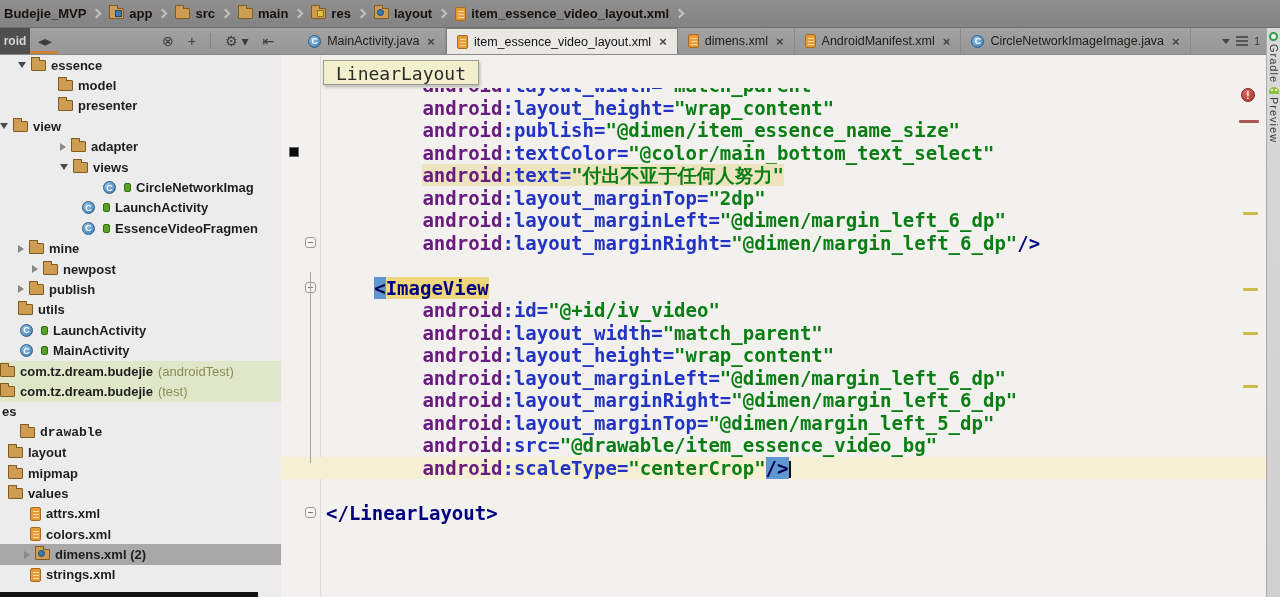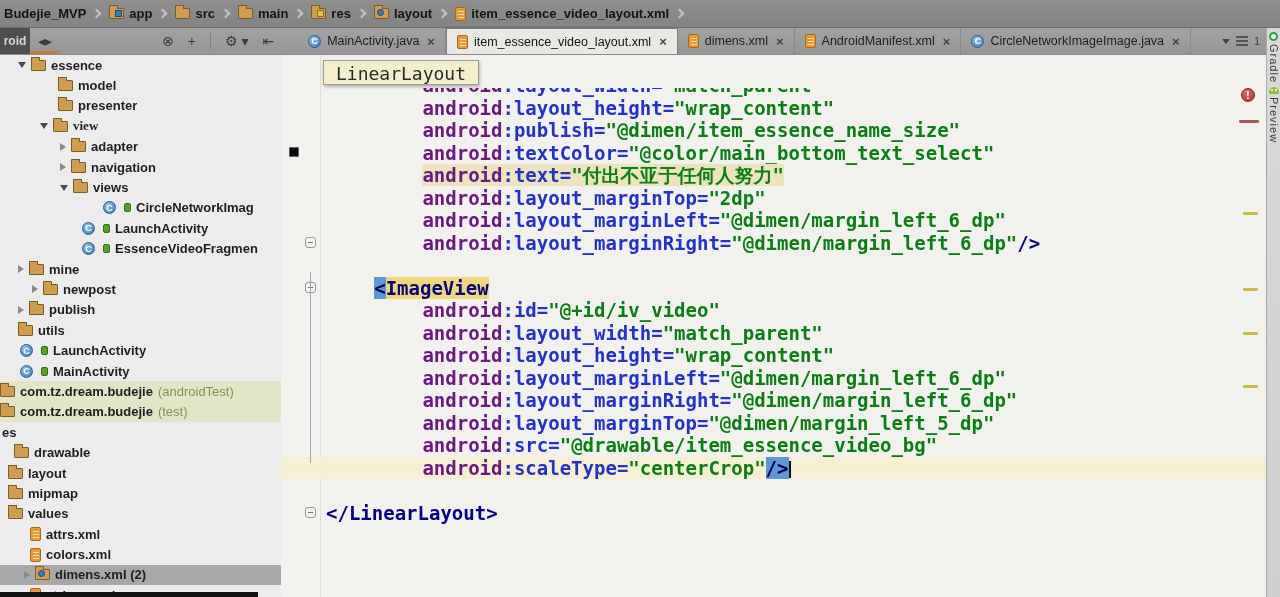--- a/index.html
+++ b/index.html
@@ -215,34 +215,29 @@
           <span>essence</span>
         </div>
         <div class="side-row" style="padding-left: 58px;">
           <span class="ic-folder"></span>
           <span>model</span>
         </div>
         <div class="side-row" style="padding-left: 58px;">
           <span class="ic-folder"></span>
           <span>presenter</span>
         </div>
-        <div class="side-row" style="padding-left: 40px; font-family: Liberation Serif, serif;">
+        <div class="side-row" style="">
           <span class="arr-v"></span>
           <span class="ic-folder"></span>
           <span>view</span>
         </div>
         <div class="side-row" style="padding-left: 60px;">
           <span class="arr-r"></span>
           <span class="ic-folder"></span>
           <span>adapter</span>
-        </div>
-        <div class="side-row" style="padding-left: 60px;">
-          <span class="arr-r"></span>
-          <span class="ic-folder"></span>
-          <span>navigation</span>
         </div>
         <div class="side-row" style="padding-left: 60px;">
           <span class="arr-v"></span>
           <span class="ic-folder"></span>
           <span>views</span>
         </div>
         <div class="side-row" style="padding-left: 103px;">
           <span class="ic-class">C</span>
           <span class="ic-vis"></span>
           <span>CircleNetworkImag</span>
@@ -292,21 +287,21 @@
           <span class="suffix"> (androidTest)</span>
         </div>
         <div class="side-row test" style="padding-left: 0px;">
           <span class="ic-folder"></span>
           <span>com.tz.dream.budejie</span>
           <span class="suffix"> (test)</span>
         </div>
         <div class="side-row" style="padding-left: 2px;">
           <span>es</span>
         </div>
-        <div class="side-row" style="padding-left: 14px;">
+        <div class="side-row" style="padding-left: 20px; font-family: Liberation Mono, monospace;">
           <span class="ic-folder"></span>
           <span>drawable</span>
         </div>
         <div class="side-row" style="padding-left: 8px;">
           <span class="ic-folder"></span>
           <span>layout</span>
         </div>
         <div class="side-row" style="padding-left: 8px;">
           <span class="ic-folder"></span>
           <span>mipmap</span>

